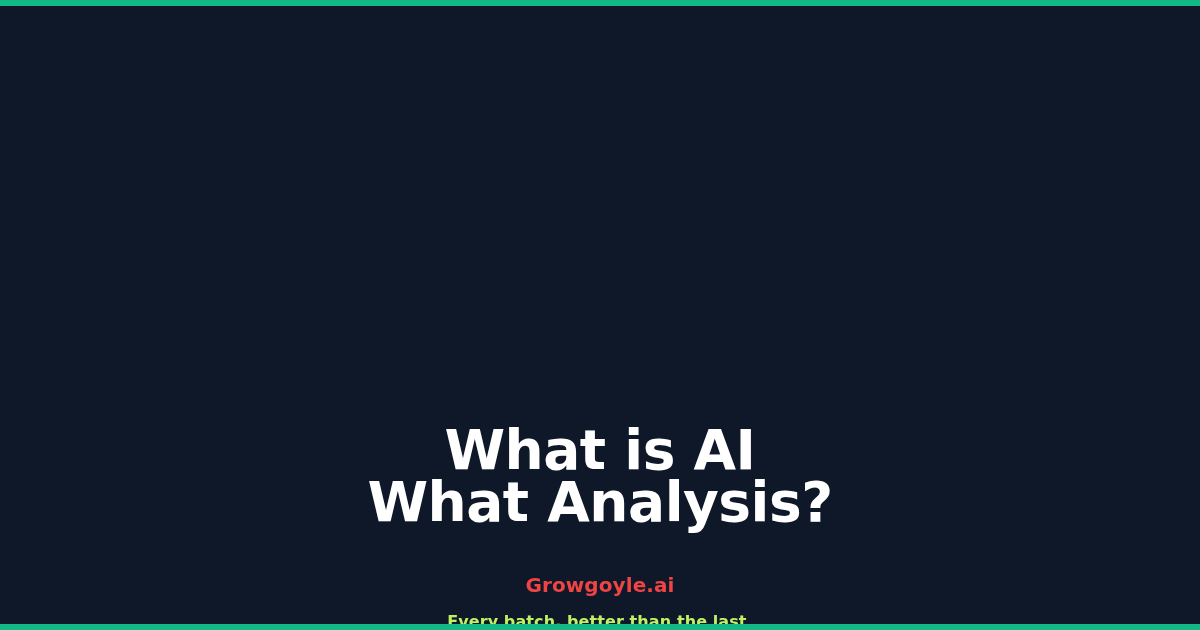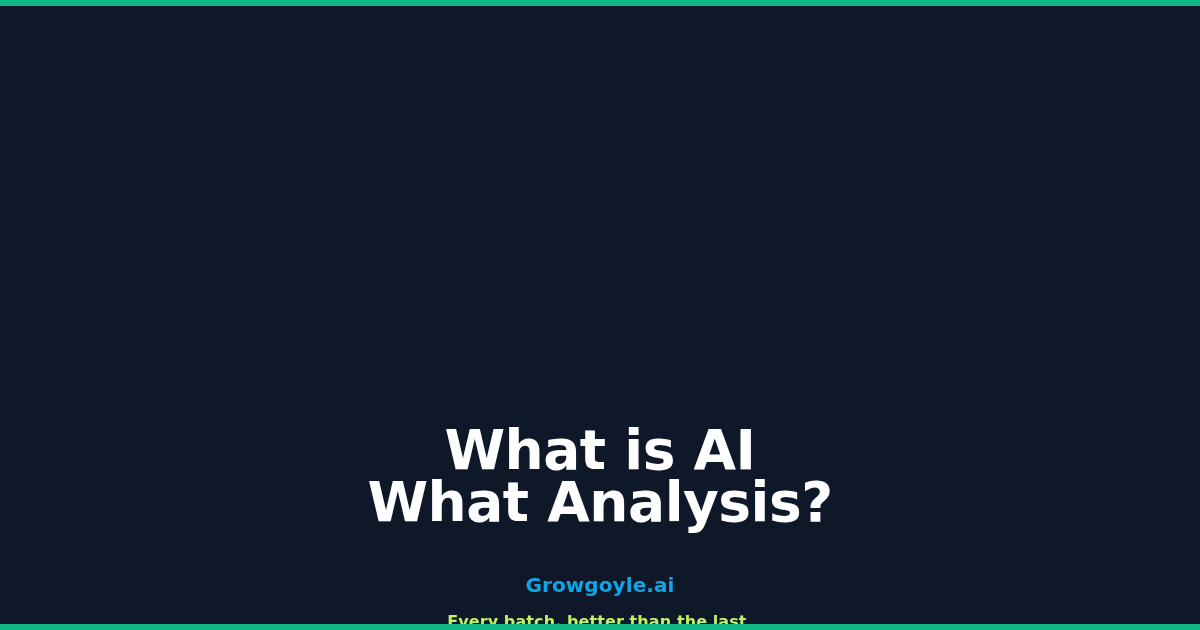--- a/index.html
+++ b/index.html
@@ -58,21 +58,21 @@
     display: block;
   }
 
   .brand {
     margin: 0;
     margin-top: 47px;
     font-size: 20px;
     line-height: 20px;
     font-weight: 700;
     letter-spacing: 0.1px;
-    color: #0ea5e9;
+    color: #ef4444;
     text-align: center;
     white-space: nowrap;
   }
 
   .tagline {
     margin: 0;
     margin-top: 19px;
     font-size: 16px;
     line-height: 16px;
     font-weight: 700;

